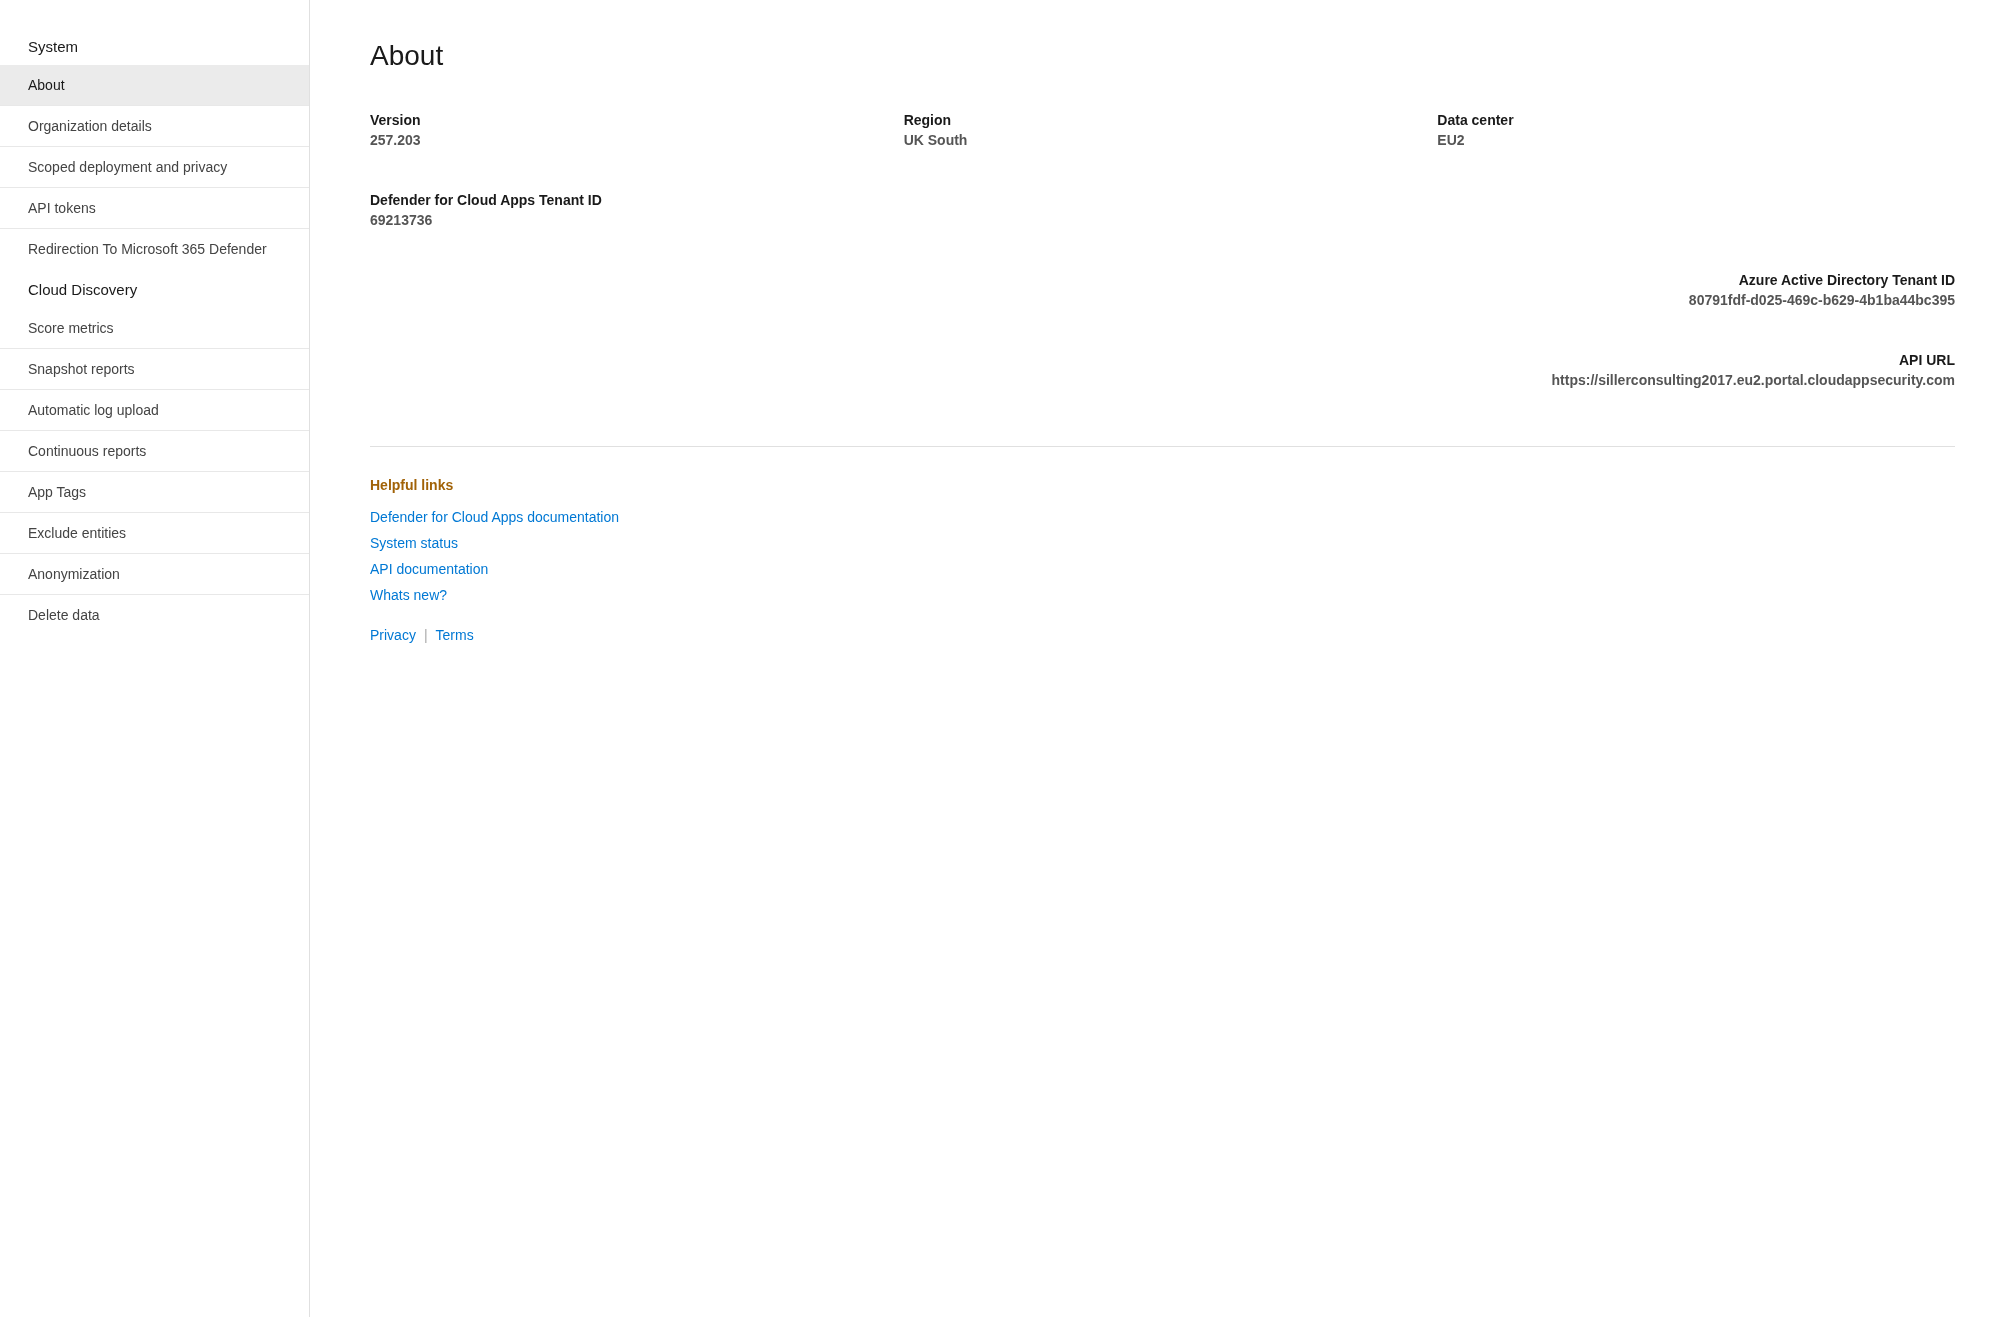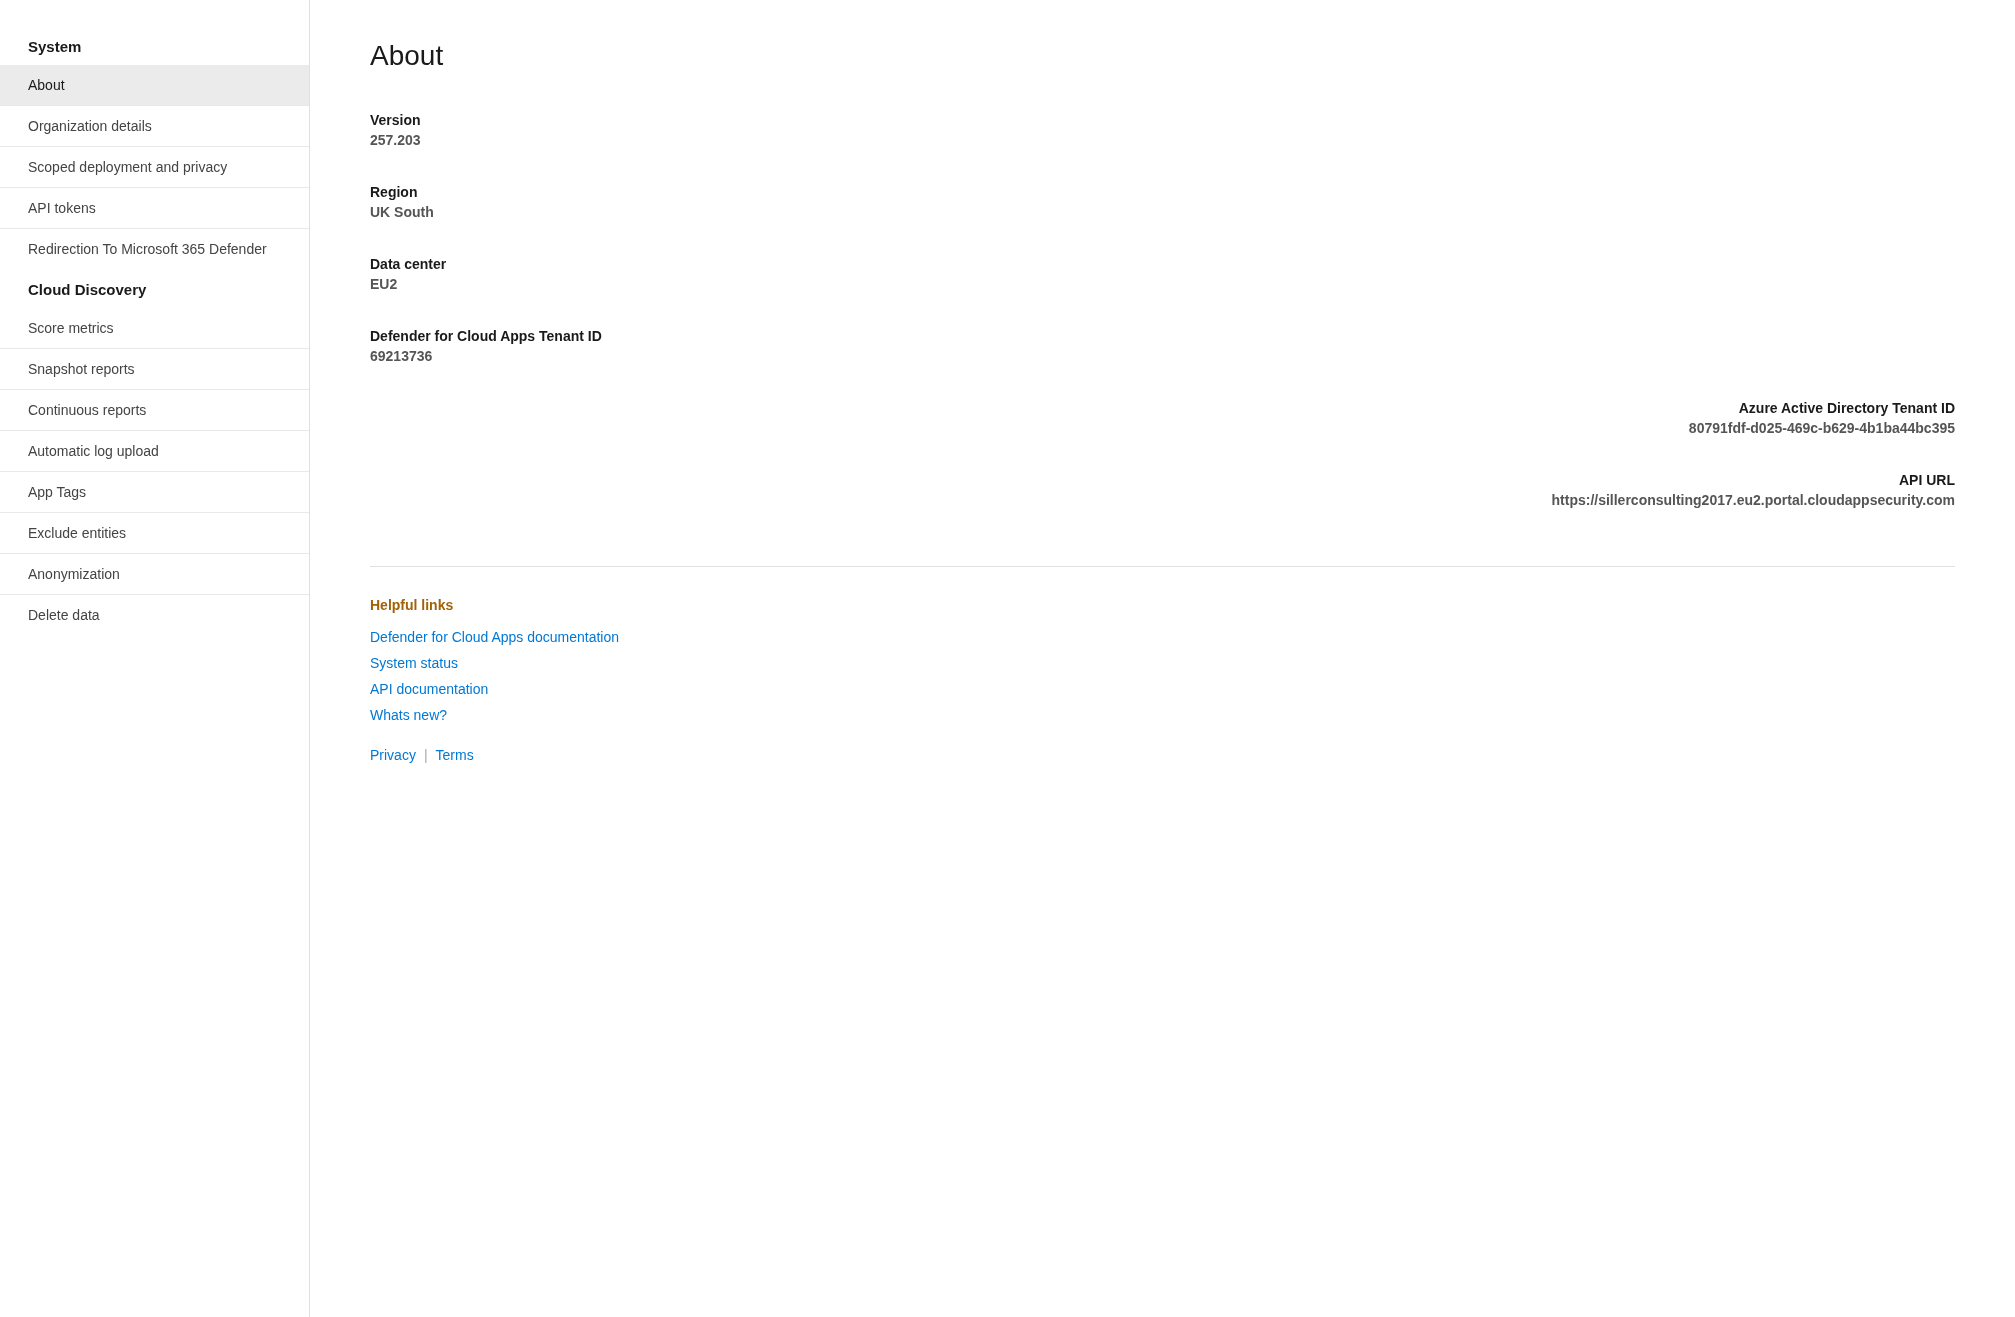--- a/index.html
+++ b/index.html
@@ -19,21 +19,21 @@
 
     .sidebar {
       width: 310px;
       min-width: 310px;
       border-right: 1px solid #e0e0e0;
       padding-top: 30px;
       background: #fff;
     }
 
     .sidebar-section-title {
-      font-weight: 700;
+      font-weight: 400;
       font-size: 15px;
       padding: 8px 28px 10px 28px;
       color: #1a1a1a;
     }
 
     .sidebar-item {
       display: block;
       padding: 12px 28px;
       color: #444;
       text-decoration: none;
@@ -65,22 +65,22 @@
 
     .page-title {
       font-size: 28px;
       font-weight: 400;
       margin-bottom: 40px;
       color: #1a1a1a;
     }
 
     .info-grid {
       display: grid;
-      grid-template-columns: 1fr;
-      gap: 8px;
+      grid-template-columns: 1fr 1fr 1fr;
+      gap: 16px;
       margin-bottom: 30px;
     }
 
     .info-cell {
       margin-bottom: 28px;
     }
 
     .info-label {
       font-weight: 700;
       font-size: 14px;
@@ -153,22 +153,22 @@
         <div class="sidebar-item">Scoped deployment and privacy</div>
         <div class="sidebar-item">API tokens</div>
         <div class="sidebar-item">Redirection To Microsoft 365 Defender</div>
       </div>
   </div>
   <div class="sidebar-section">
     <div class="sidebar-section-title">Cloud Discovery</div>
     <div id="cloud-discovery-items-container">
         <div class="sidebar-item">Score metrics</div>
         <div class="sidebar-item">Snapshot reports</div>
+        <div class="sidebar-item">Automatic log upload</div>
         <div class="sidebar-item">Continuous reports</div>
-        <div class="sidebar-item">Automatic log upload</div>
         <div class="sidebar-item">App Tags</div>
         <div class="sidebar-item">Exclude entities</div>
         <div class="sidebar-item">Anonymization</div>
         <div class="sidebar-item">Delete data</div>
       </div>
   </div>
 </div>
 
 <div class="main-content">
   <h1 class="page-title">About</h1>

